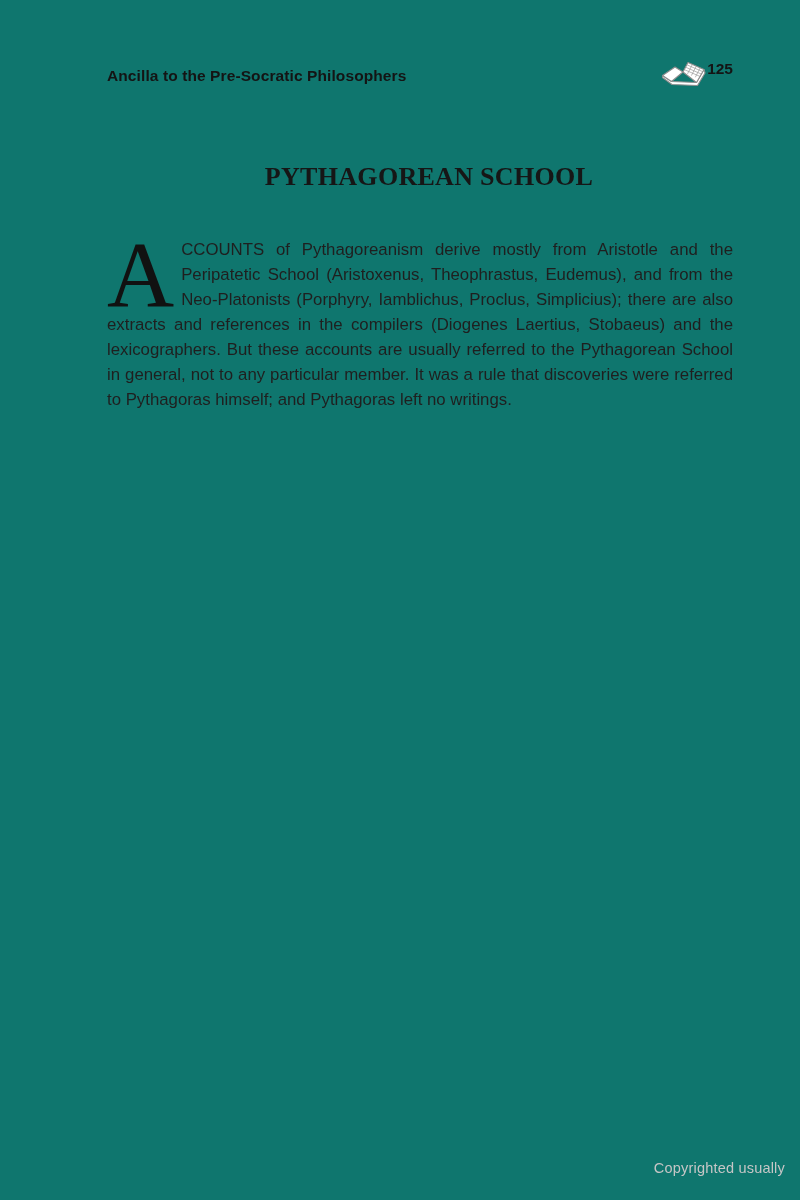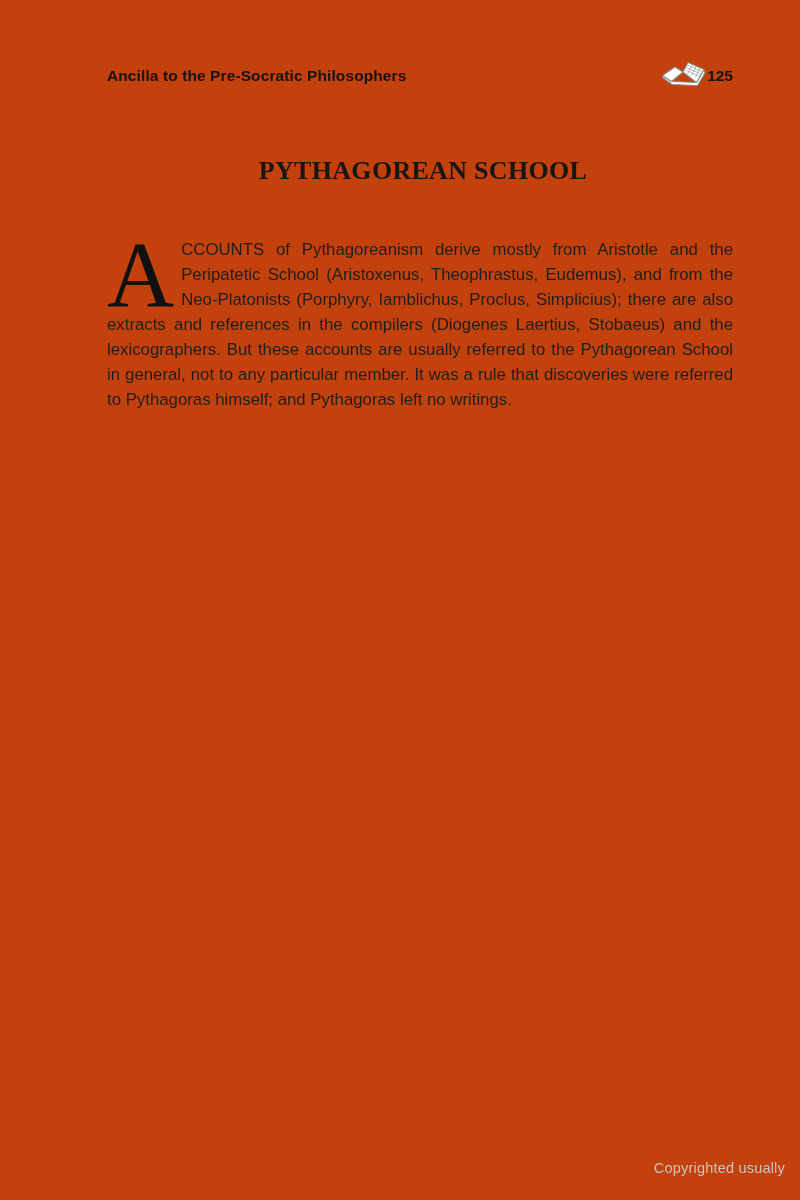--- a/index.html
+++ b/index.html
@@ -4,21 +4,21 @@
 <style>
   html, body {
     margin: 0;
     padding: 0;
     background: #ffffff;
   }
   .page {
     position: relative;
     width: 800px;
     height: 1200px;
-    background: #c2410c;
+    background: #0f766e;
     overflow: hidden;
     font-family: "Liberation Sans", sans-serif;
     color: #1c1c1c;
   }
   .header {
     position: absolute;
     top: 58px;
     left: 107px;
     width: 626px;
     height: 36px;
@@ -28,37 +28,37 @@
   }
   .running-head {
     font-weight: bold;
     font-size: 15.5px;
     letter-spacing: 0.1px;
     color: #141414;
     white-space: nowrap;
   }
   .header-right {
     display: flex;
-    align-items: center;
+    align-items: flex-start;
     gap: 1px;
   }
   .book-icon {
     display: block;
   }
   .page-number {
     font-weight: bold;
     font-size: 15.5px;
     color: #141414;
   }
   .chapter-title {
     position: absolute;
     top: 153px;
     left: 107px;
     width: 626px;
-    margin: 3px;
+    margin: 9px;
     text-align: center;
     font-family: "Liberation Serif", serif;
     font-weight: bold;
     font-size: 26px;
     letter-spacing: 0.3px;
     color: #161616;
   }
   .body-text {
     position: absolute;
     top: 237px;

